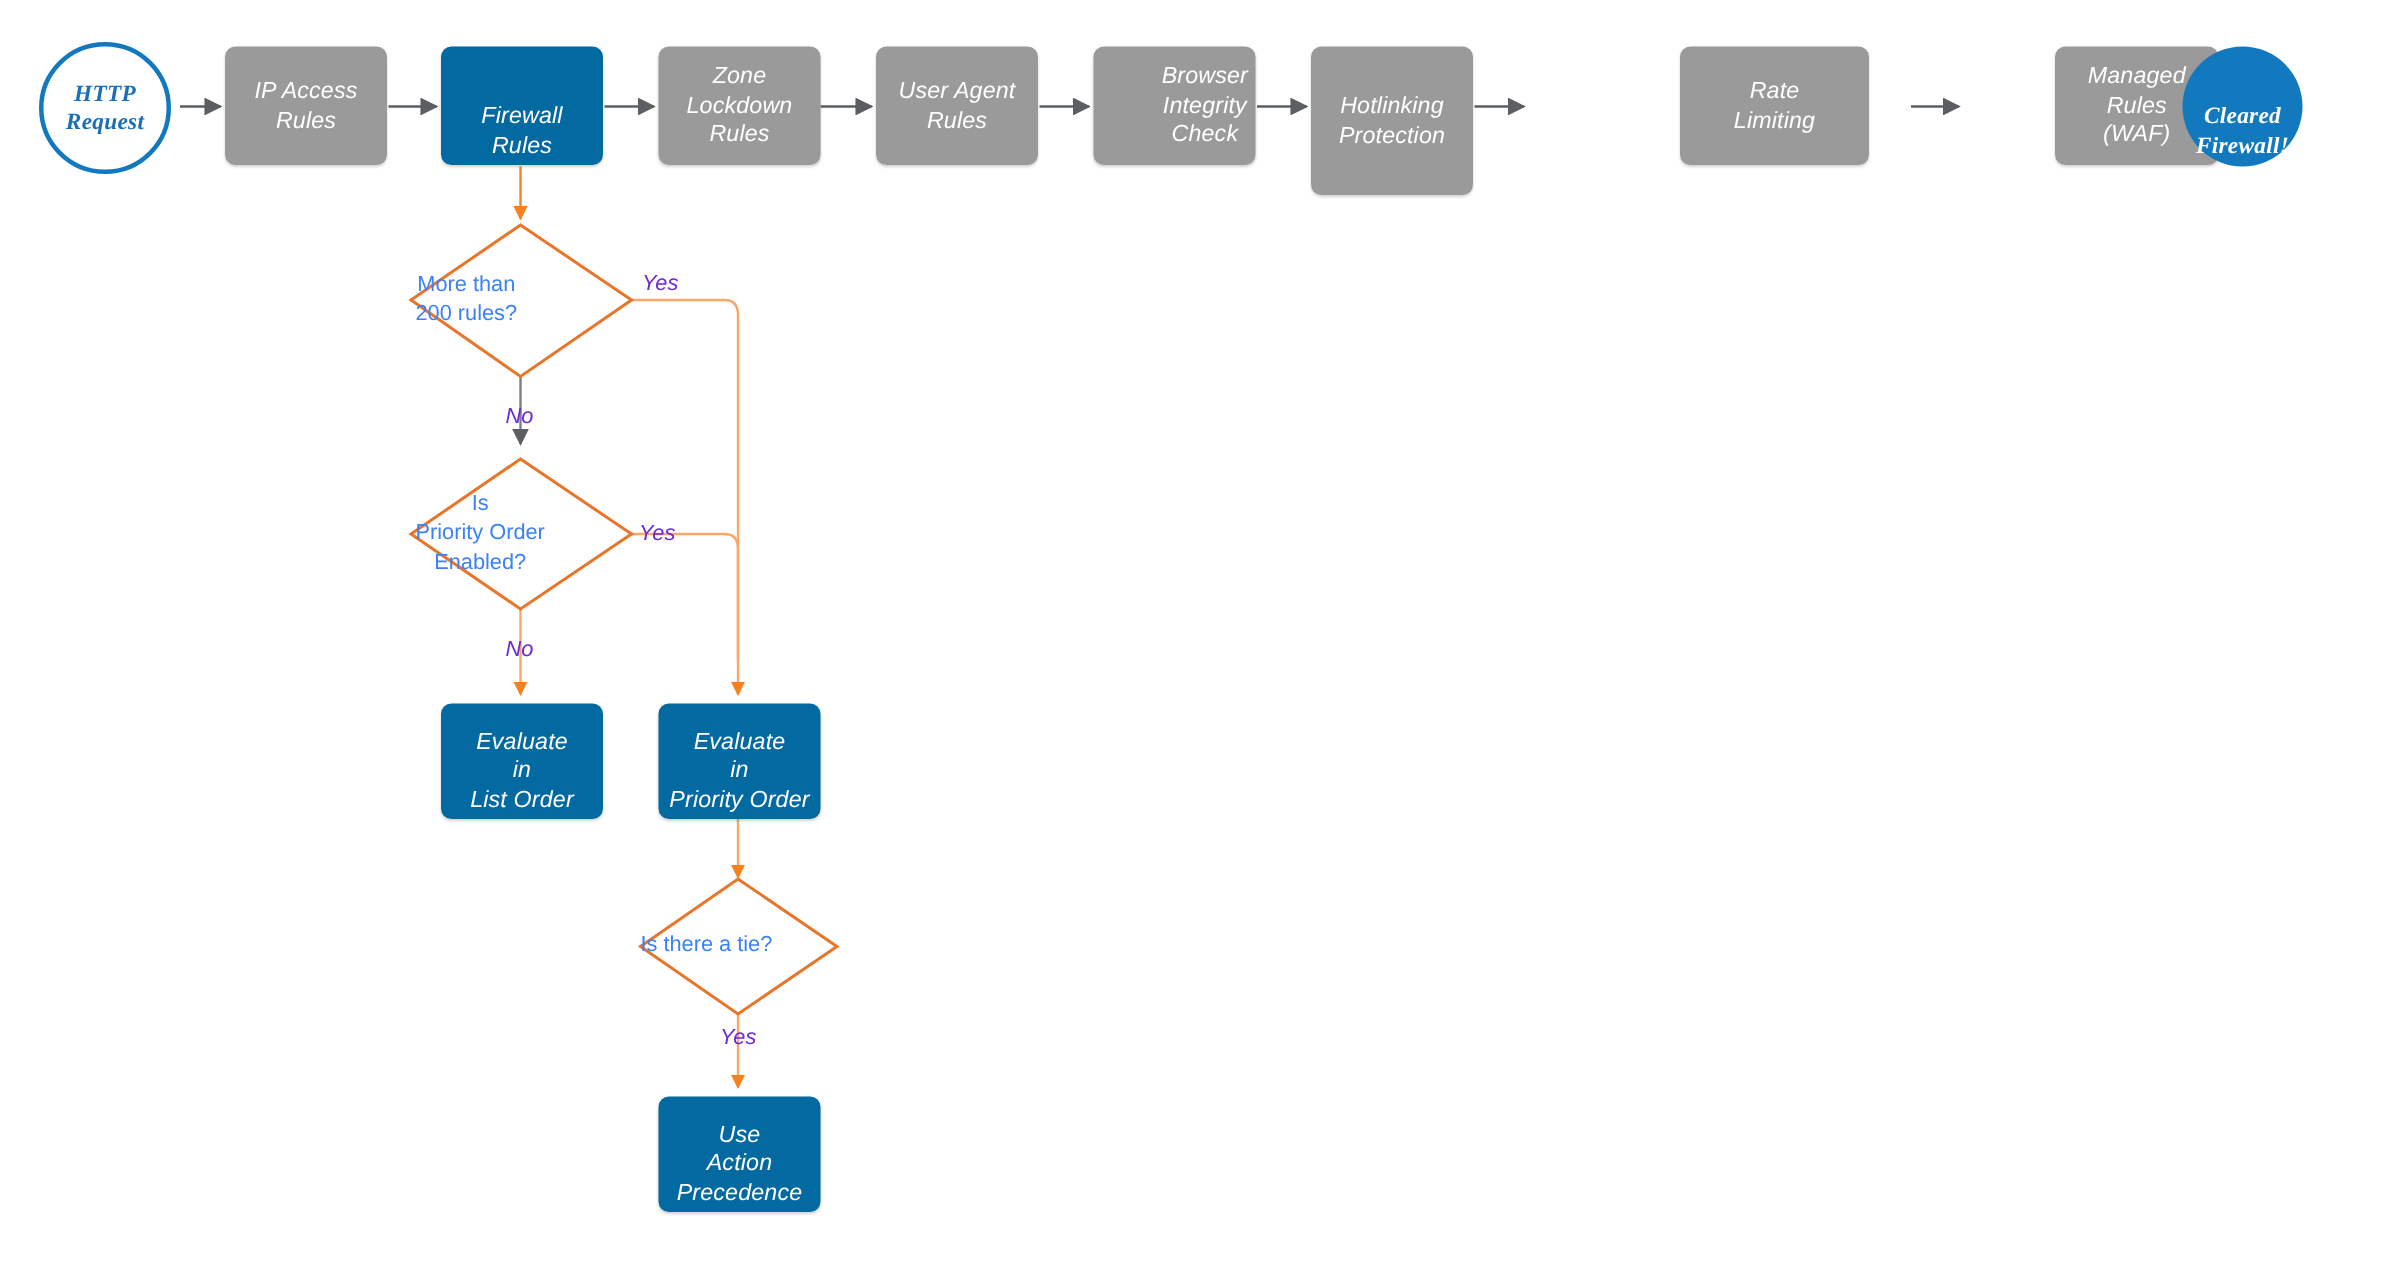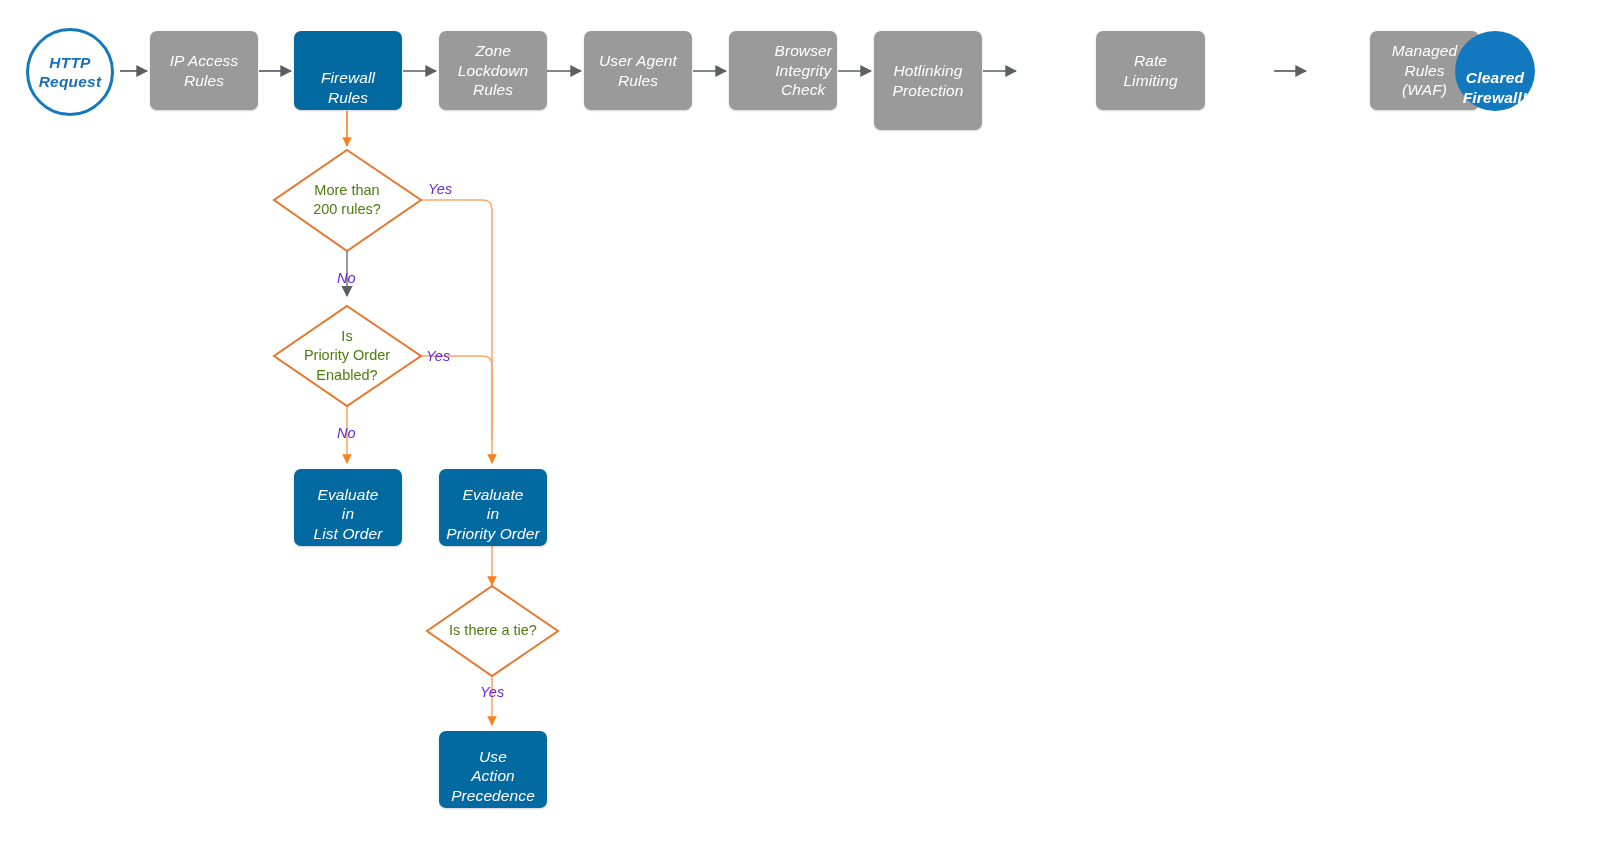--- a/index.html
+++ b/index.html
@@ -53,37 +53,38 @@
   
   .circle {
     border-radius: 50%;
   }
   .circle .label {
     font-size: 15.5px;
     line-height: 1.25;
     font-style: italic;
     font-weight: bold;
     letter-spacing: 0.2px;
+    font-family: Liberation Serif, serif;
   }
   .circle.outline {
     background: #ffffff;
     border: 3.5px solid #1279bf;
   }
   .circle.outline .label { color: #1b6fb5; }
   .circle.filled { background: #1279bf; }
   .circle.filled .label { color: #ffffff; margin-top: 33px; }
 
   
   .diamond-label {
     position: absolute;
     display: flex;
     align-items: center;
-    justify-content: center;
+    justify-content: flex-start;
     text-align: center;
-    color: #4d7c0f;
+    color: #3b82f6;
     font-size: 14.5px;
     line-height: 1.32;
     pointer-events: none;
   }
 
   
   .edge-label {
     position: absolute;
     font-size: 14.5px;
     font-style: italic;
@@ -163,21 +164,21 @@
 
   <div class="node box gray" style="left:729px; top:31px; width:108px; height:79px;justify-content:flex-end;">
     <span class="label">Browser<br>Integrity<br>Check</span>
   </div>
 
   <div class="node box gray" style="left:874px; top:31px; width:108px; height:99px;">
     <span class="label">Hotlinking<br>Protection</span>
   </div>
 
 
-  <div class="node box gray" style="left:1096px; top:31px; width:109px; height:79px;">
+  <div class="node box gray" style="left:1120px; top:31px; width:126px; height:79px;">
     <span class="label">Rate<br>Limiting</span>
   </div>
 
   <div class="node box gray" style="left:1370px; top:31px; width:109px; height:79px;">
     <span class="label">Managed<br>Rules<br>(WAF)</span>
   </div>
 
   <div class="node circle filled" style="left:1455px; top:31px; width:80px; height:80px;">
     <span class="label">Cleared<br>Firewall!</span>
   </div>

